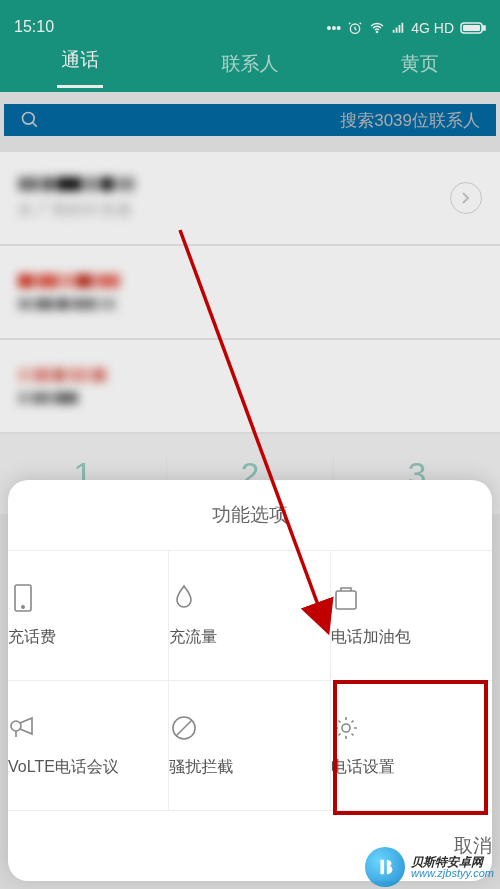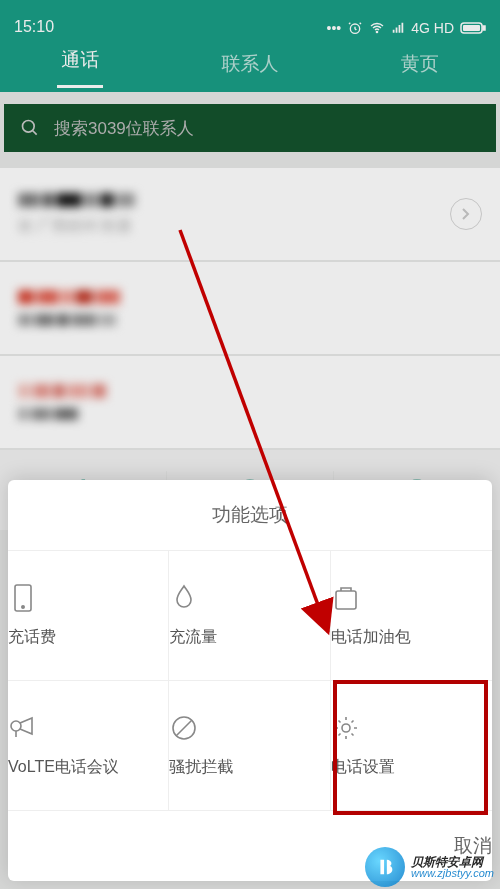--- a/index.html
+++ b/index.html
@@ -4,34 +4,34 @@
 <style>
   *{box-sizing:border-box;margin:0;padding:0;font-family:-apple-system,"Helvetica Neue",Arial,sans-serif;}
   html,body{width:500px;height:889px;overflow:hidden;background:#e8e9e8;position:relative;}
   .status-bar{height:36px;background:#1a9e86;color:#fff;display:flex;align-items:flex-end;justify-content:space-between;padding:0 14px;font-size:16px;}
   .status-right{display:flex;align-items:center;gap:6px;font-size:14px;}
   .icon-sm{display:inline-block;}
   .tabs{height:56px;background:#1a9e86;display:flex;align-items:center;justify-content:space-around;}
   .tab{color:rgba(255,255,255,0.7);font-size:19px;padding:6px 4px;}
   .tab.active{color:#fff;border-bottom:3px solid #fff;padding-bottom:12px;}
   .search-wrap{background:#e8e9e8;padding:12px 4px 4px 4px;}
-  .search-box{background:#14532d;height:48px;display:flex;align-items:center;padding:0 16px;color:#bbb;font-size:17px;gap:14px;}
+  .search-box{background:#0369a1;height:32px;display:flex;align-items:center;padding:0 16px;color:#bbb;font-size:17px;gap:14px;justify-content:space-between;}
   .list{padding-top:10px;}
   .call-item{background:#fff;margin-top:2px;padding:18px 18px;display:flex;align-items:center;justify-content:space-between;min-height:92px;}
   .blur{filter:blur(5px);}
   .call-left{display:flex;flex-direction:column;gap:10px;}
   .pixelated{display:flex;flex-wrap:wrap;width:200px;gap:3px;}
   .pixelated span{display:inline-block;height:14px;}
   .sub{color:#a7a7a7;font-size:15px;}
   .chevron{width:32px;height:32px;border:1px solid #d6d6d6;border-radius:50%;display:flex;align-items:center;justify-content:center;color:#bdbdbd;}
   .dialpad-row{background:#fff;margin-top:2px;height:80px;display:flex;align-items:center;}
   .dialpad-cell{flex:1;text-align:center;color:#1a9e86;font-size:34px;font-weight:300;border-right:1px solid #eee;}
   .dialpad-cell:last-child{border-right:none;}
   .overlay{position:absolute;inset:0;background:rgba(0,0,0,0.08);}
-  .sheet{position:absolute;left:8px;right:8px;bottom:8px;background:#fff;border-radius:6px;box-shadow:0 -2px 20px rgba(0,0,0,0.15);overflow:hidden;}
+  .sheet{position:absolute;left:8px;right:8px;bottom:8px;background:#fff;border-radius:20px;box-shadow:0 -2px 20px rgba(0,0,0,0.15);overflow:hidden;}
   .sheet-title{text-align:center;font-size:19px;color:#666;padding:22px 0;}
   .grid{display:grid;grid-template-columns:1fr 1fr 1fr;}
   .grid-cell{height:130px;border-top:1px solid #eee;border-right:1px solid #eee;display:flex;flex-direction:column;align-items:flex-start;justify-content:center;gap:14px;color:#555;font-size:16px;}
   .grid-cell:nth-child(3n){border-right:none;}
   .grid-icon{width:30px;height:30px;display:flex;align-items:center;justify-content:center;color:#888;}
   .cancel{text-align:right;padding:22px 0;font-size:19px;color:#666;border-top:1px solid #eee;}
   .highlight-box{position:absolute;border:4px solid #b20000;pointer-events:none;}
   svg{display:block;}
   .arrow-svg{position:absolute;left:0;top:0;pointer-events:none;}
   .watermark{position:absolute;right:6px;bottom:2px;display:flex;align-items:center;gap:6px;opacity:0.85;}

